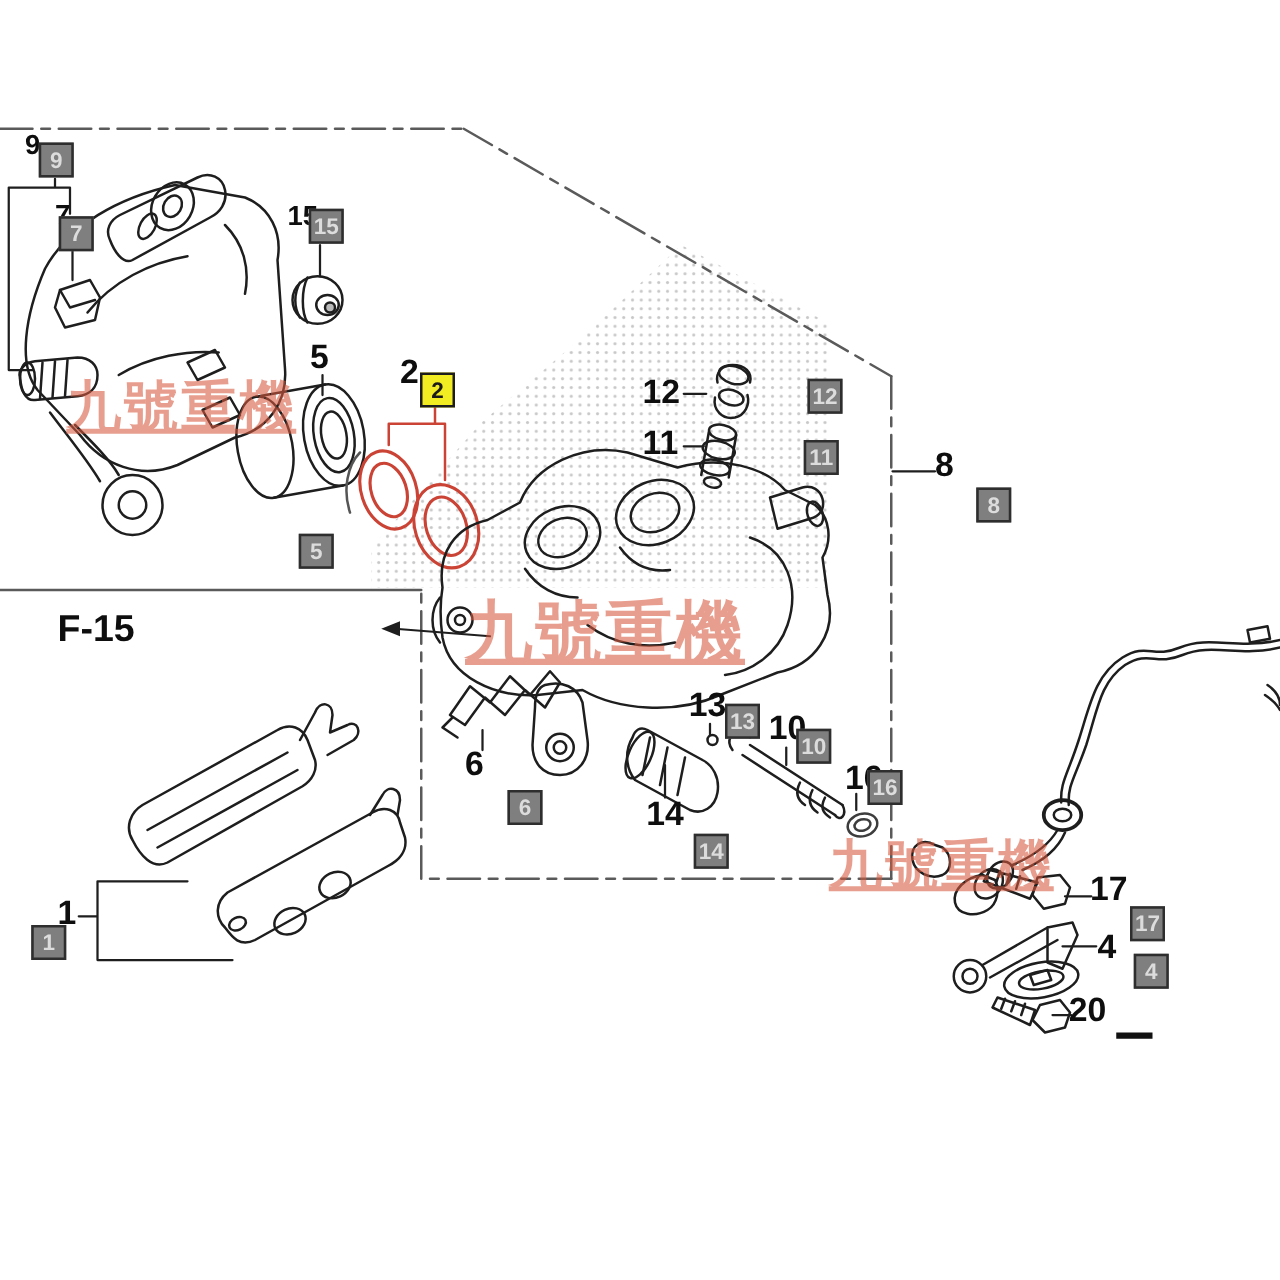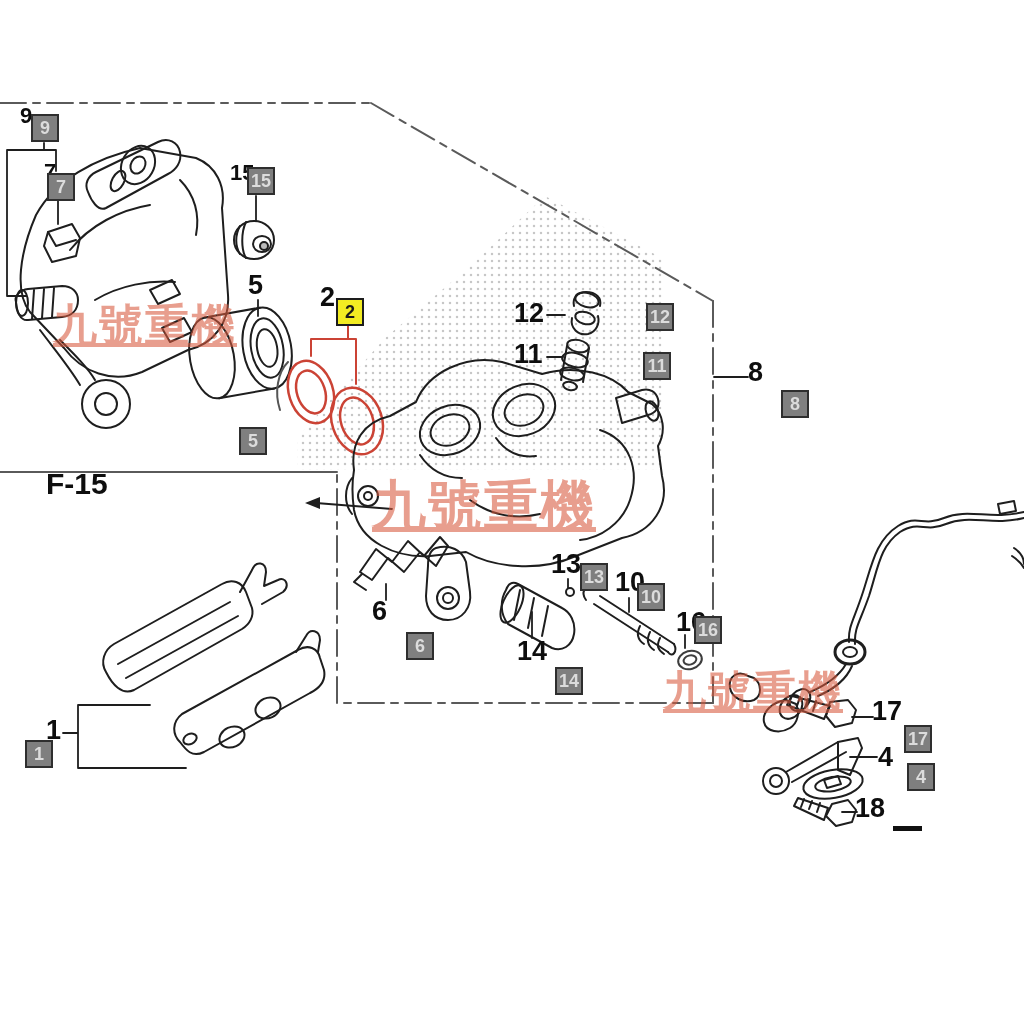--- a/index.html
+++ b/index.html
@@ -206,39 +206,39 @@
       <path d="M316,503 L392,509"></path>
     </g>
     <polygon points="305,503 320,497 320,509" fill="#1e1e1e" stroke="none"></polygon>
     <rect x="893" y="826" width="29" height="5" fill="#111111" stroke="none"></rect>
   </svg>
 
   <div class="wm" style="left:53px;top:296px;font-size:44px;">九號重機</div>
   <div class="wm" style="left:372px;top:470px;font-size:54px;">九號重機</div>
   <div class="wm" style="left:663px;top:663px;font-size:43px;">九號重機</div>
 
-  <div class="ref" style="left:46px;top:469px;">F-15</div>
+  <div class="ref" style="left:46px;top:489px;">F-15</div>
 
   <div class="num small" style="left:20px;top:105px;">9</div>
   <div class="num small" style="left:44px;top:161px;">7</div>
   <div class="num small" style="left:230px;top:162px;">15</div>
   <div class="num" style="left:248px;top:272px;">5</div>
   <div class="num" style="left:320px;top:284px;">2</div>
   <div class="num" style="left:514px;top:300px;">12</div>
   <div class="num" style="left:514px;top:341px;">11</div>
   <div class="num" style="left:748px;top:359px;">8</div>
   <div class="num" style="left:372px;top:598px;">6</div>
   <div class="num" style="left:551px;top:551px;">13</div>
   <div class="num" style="left:615px;top:569px;">10</div>
   <div class="num" style="left:517px;top:638px;">14</div>
   <div class="num" style="left:676px;top:609px;">16</div>
   <div class="num" style="left:46px;top:717px;">1</div>
   <div class="num" style="left:872px;top:698px;">17</div>
   <div class="num" style="left:878px;top:744px;">4</div>
-  <div class="num" style="left:855px;top:795px;">18</div>
+  <div class="num" style="left:855px;top:795px;">20</div>
 
   <div class="badge" style="left:31px;top:114px;">9</div>
   <div class="badge" style="left:47px;top:173px;">7</div>
   <div class="badge" style="left:247px;top:167px;">15</div>
   <div class="badge" style="left:239px;top:427px;">5</div>
   <div class="badge yellow" style="left:336px;top:298px;">2</div>
   <div class="badge" style="left:646px;top:303px;">12</div>
   <div class="badge" style="left:643px;top:352px;">11</div>
   <div class="badge" style="left:781px;top:390px;">8</div>
   <div class="badge" style="left:406px;top:632px;">6</div>

